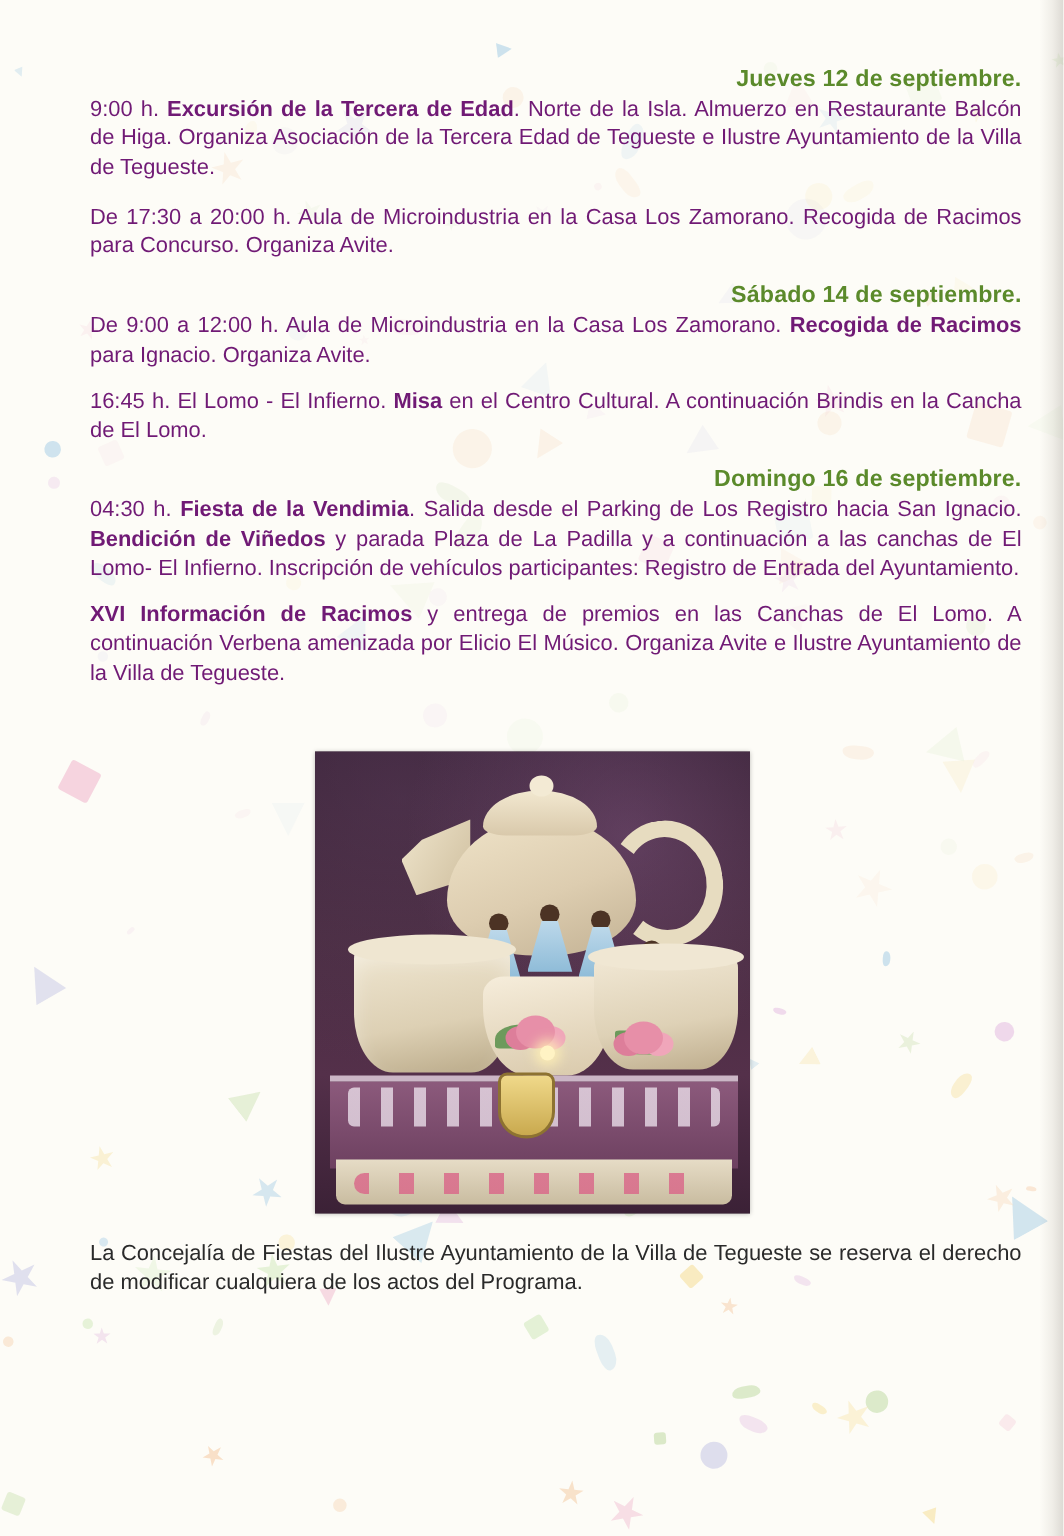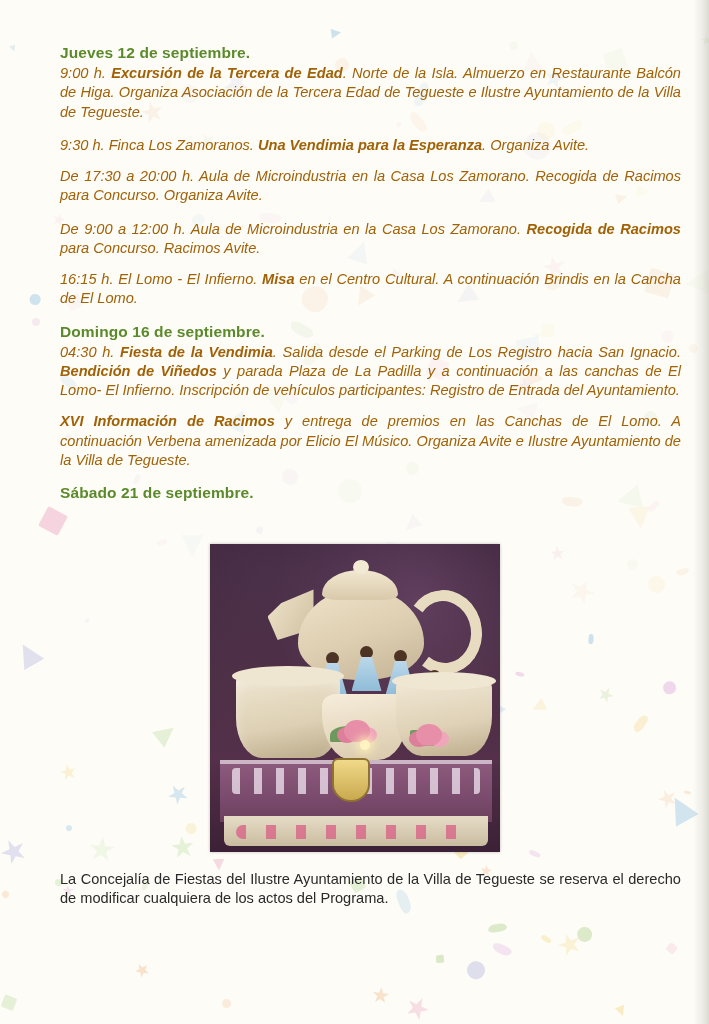--- a/index.html
+++ b/index.html
@@ -54,30 +54,30 @@
   }
 
   .day-block { margin-bottom: 14px; }
 
   .day-heading {
     color: #5b8a2b;
     font-weight: bold;
     font-size: 15.5px;
     letter-spacing: .1px;
     margin-bottom: 2px;
+    text-align: right;
   }
 
   .para {
     font-size: 14.6px;
     line-height: 1.32;
-    color: #a16207;
+    color: #701a75;
     text-align: justify;
     margin: 0 0 3px 0;
     hyphens: auto;
-    font-style: italic;
   }
   .para.spaced { margin-top: 12px; }
 
   .b { font-weight: bold; }
 
   
   .photo-wrap {
     margin: 18px auto 0 auto;
     width: 290px;
     height: 308px;
@@ -425,34 +425,33 @@
 
 <div class="page-edge"></div>
 
 <div id="content">
   <div id="events-container">
       <div class="day-block">
         <div class="day-heading">Jueves 12 de septiembre.</div>
         <p class="para"><span>9:00 h. </span><span class="b">Excursión de la Tercera de Edad</span><span>. Norte de la Isla. Almuerzo en Restaurante Balcón de Higa. Organiza Asociación de la Tercera Edad de Tegueste e Ilustre Ayuntamiento de la Villa de Tegueste.</span></p>
       </div>
       <div class="day-block">
-        <p class="para"><span>9:30 h. Finca Los Zamoranos. </span><span class="b">Una Vendimia para la Esperanza</span><span>. Organiza Avite.</span></p>
         <p class="para spaced"><span>De 17:30 a 20:00 h. Aula de Microindustria en la Casa Los Zamorano. Recogida de Racimos para Concurso. Organiza Avite.</span></p>
       </div>
       <div class="day-block">
-        <p class="para"><span>De 9:00 a 12:00 h. Aula de Microindustria en la Casa Los Zamorano. </span><span class="b">Recogida de Racimos</span><span> para Concurso. Racimos Avite.</span></p>
-        <p class="para spaced"><span>16:15 h. El Lomo - El Infierno. </span><span class="b">Misa</span><span> en el Centro Cultural. A continuación Brindis en la Cancha de El Lomo.</span></p>
+        <div class="day-heading">Sábado 14 de septiembre.</div>
+        <p class="para"><span>De 9:00 a 12:00 h. Aula de Microindustria en la Casa Los Zamorano. </span><span class="b">Recogida de Racimos</span><span> para Ignacio. Organiza Avite.</span></p>
+        <p class="para spaced"><span>16:45 h. El Lomo - El Infierno. </span><span class="b">Misa</span><span> en el Centro Cultural. A continuación Brindis en la Cancha de El Lomo.</span></p>
       </div>
       <div class="day-block">
         <div class="day-heading">Domingo 16 de septiembre.</div>
         <p class="para"><span>04:30 h. </span><span class="b">Fiesta de la Vendimia</span><span>. Salida desde el Parking de Los Registro hacia San Ignacio. </span><span class="b">Bendición de Viñedos</span><span> y parada Plaza de La Padilla y a continuación a las canchas de El Lomo- El Infierno. Inscripción de vehículos participantes: Registro de Entrada del Ayuntamiento.</span></p>
         <p class="para spaced"><span class="b">XVI Información de Racimos</span><span> y entrega de premios en las Canchas de El Lomo. A continuación Verbena amenizada por Elicio El Músico. Organiza Avite e Ilustre Ayuntamiento de la Villa de Tegueste.</span></p>
       </div>
       <div class="day-block">
-        <div class="day-heading">Sábado 21 de septiembre.</div>
       </div>
     </div>
 </div>
 
 <div class="photo-wrap">
   <div class="photo">
     <div class="ph-sky"></div>
 
     <div class="ph-teapot-spout"></div>
     <div class="ph-teapot-body"></div>

